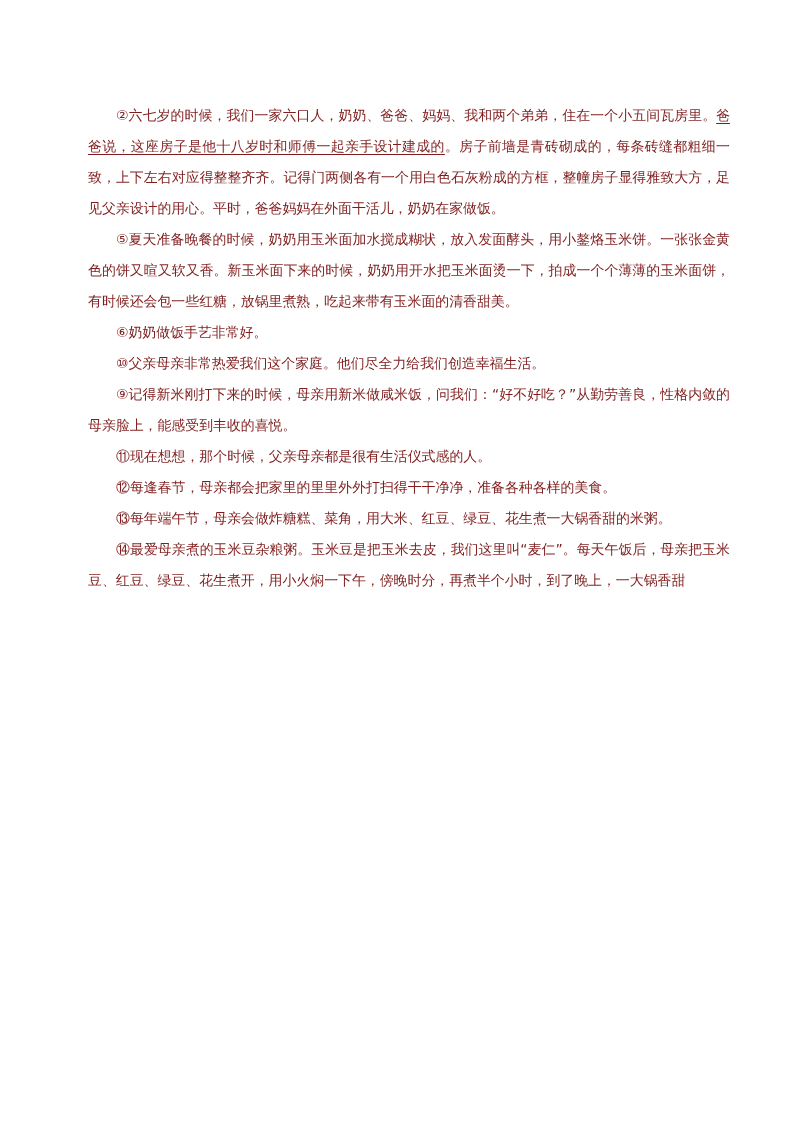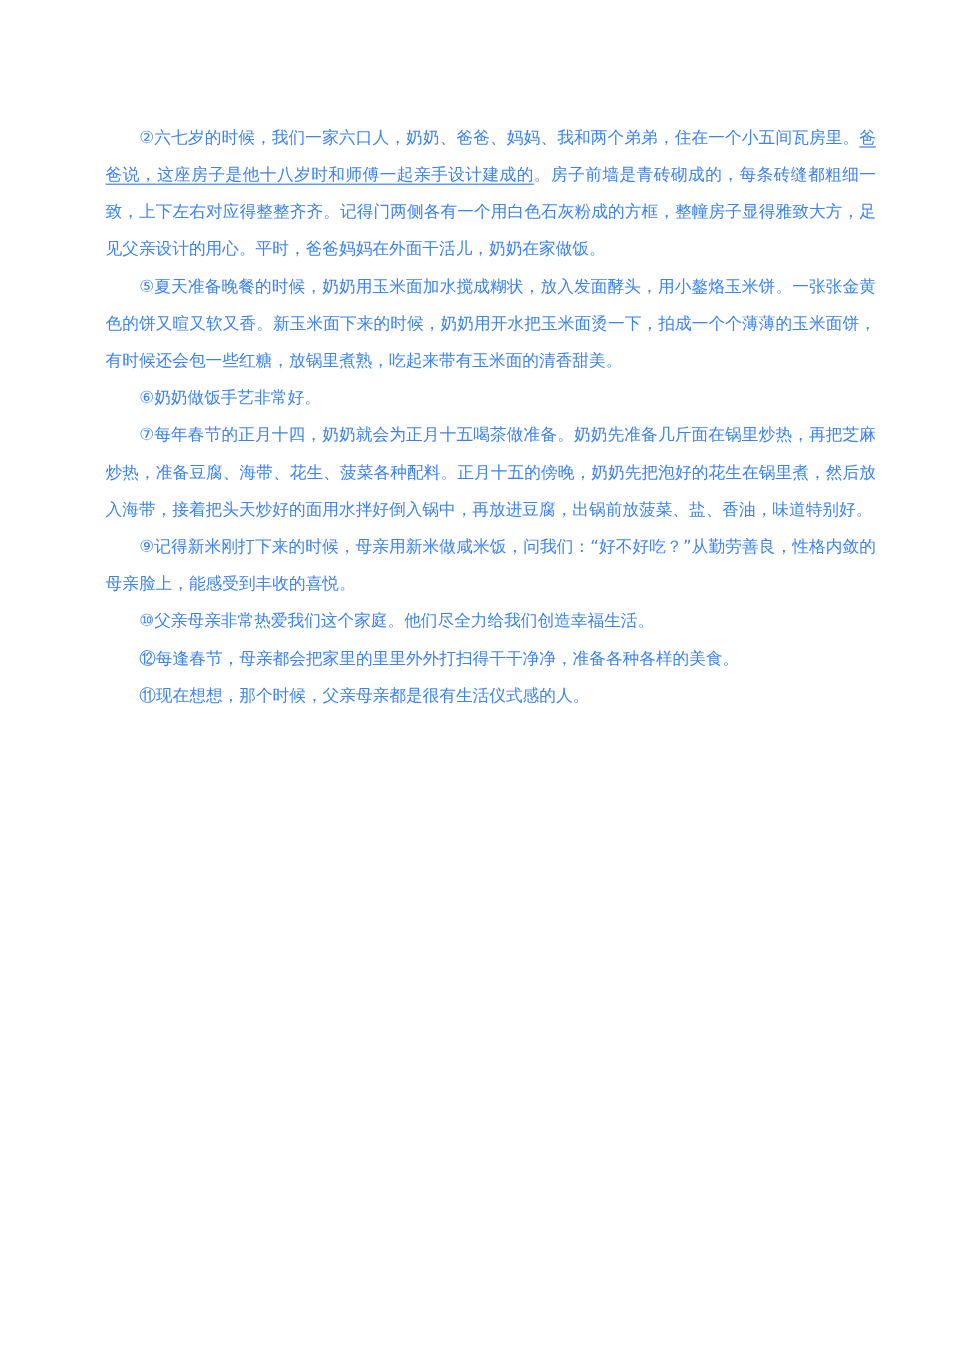--- a/index.html
+++ b/index.html
@@ -5,21 +5,21 @@
   html, body { margin: 0; padding: 0; background: #ffffff; }
   body { width: 794px; height: 1123px; position: relative; overflow: hidden; }
   .page {
     position: absolute;
     left: 88px;
     top: 100px;
     width: 642px;
     font-family: "DejaVu Sans", "Liberation Sans", sans-serif;
     font-size: 13.9px;
     line-height: 31px;
-    color: #3b82f6;
+    color: #7f1d1d;
     text-align: justify;
     text-justify: inter-character;
     letter-spacing: 0px;
   }
   .para {
     margin: 0;
     text-indent: 28px;
     word-break: break-all;
   }
   .underlined { text-decoration: underline; text-underline-offset: 3px; }
@@ -30,26 +30,27 @@
 <div class="page">
 
   <p class="para"><span>②</span><span>六七岁的时候，我们一家六口人，奶奶、爸爸、妈妈、我和两个弟弟，住在一个小五间瓦房里。</span><span class="underlined">爸爸说，这座房子是他十八岁时和师傅一起亲手设计建成的</span><span>。房子前墙是青砖砌成的，每条砖缝都粗细一致，上下左右对应得整整齐齐。记得门两侧各有一个用白色石灰粉成的方框，整幢房子显得雅致大方，足见父亲设计的用心。平时，爸爸妈妈在外面干活儿，奶奶在家做饭。</span></p>
 
 
 
   <p class="para"><span>⑤</span><span>夏天准备晚餐的时候，奶奶用玉米面加水搅成糊状，放入发面酵头，用小鏊烙玉米饼。一张张金黄色的饼又暄又软又香。新玉米面下来的时候，奶奶用开水把玉米面烫一下，拍成一个个薄薄的玉米面饼，有时候还会包一些红糖，放锅里煮熟，吃起来带有玉米面的清香甜美。</span></p>
 
   <p class="para"><span>⑥</span><span>奶奶做饭手艺非常好。</span></p>
 
-  <p class="para"><span>⑦</span><span>每年春节的正月十四，奶奶就会为正月十五喝茶做准备。奶奶先准备几斤面在锅里炒热，再把芝麻炒热，准备豆腐、海带、花生、菠菜各种配料。正月十五的傍晚，奶奶先把泡好的花生在锅里煮，然后放入海带，接着把头天炒好的面用水拌好倒入锅中，再放进豆腐，出锅前放菠菜、盐、香油，味道特别好。</span></p>
 
+
+  <p class="para"><span>⑩</span><span>父亲母亲非常热爱我们这个家庭。他们尽全力给我们创造幸福生活。</span></p>
 
   <p class="para"><span>⑨</span><span>记得新米刚打下来的时候，母亲用新米做咸米饭，问我们：“好不好吃？”从勤劳善良，性格内敛的母亲脸上，能感受到丰收的喜悦。</span></p>
 
-  <p class="para"><span>⑩</span><span>父亲母亲非常热爱我们这个家庭。他们尽全力给我们创造幸福生活。</span></p>
+  <p class="para"><span>⑪</span><span>现在想想，那个时候，父亲母亲都是很有生活仪式感的人。</span></p>
 
   <p class="para"><span>⑫</span><span>每逢春节，母亲都会把家里的里里外外打扫得干干净净，准备各种各样的美食。</span></p>
 
-  <p class="para"><span>⑪</span><span>现在想想，那个时候，父亲母亲都是很有生活仪式感的人。</span></p>
+  <p class="para"><span>⑬</span><span>每年端午节，母亲会做炸糖糕、菜角，用大米、红豆、绿豆、花生煮一大锅香甜的米粥。</span></p>
 
-
+  <p class="para"><span>⑭</span><span>最爱母亲煮的玉米豆杂粮粥。玉米豆是把玉米去皮，我们这里叫“麦仁”。每天午饭后，母亲把玉米豆、红豆、绿豆、花生煮开，用小火焖一下午，傍晚时分，再煮半个小时，到了晚上，一大锅香甜</span></p>
 
 </div>
 
 </body></html>

